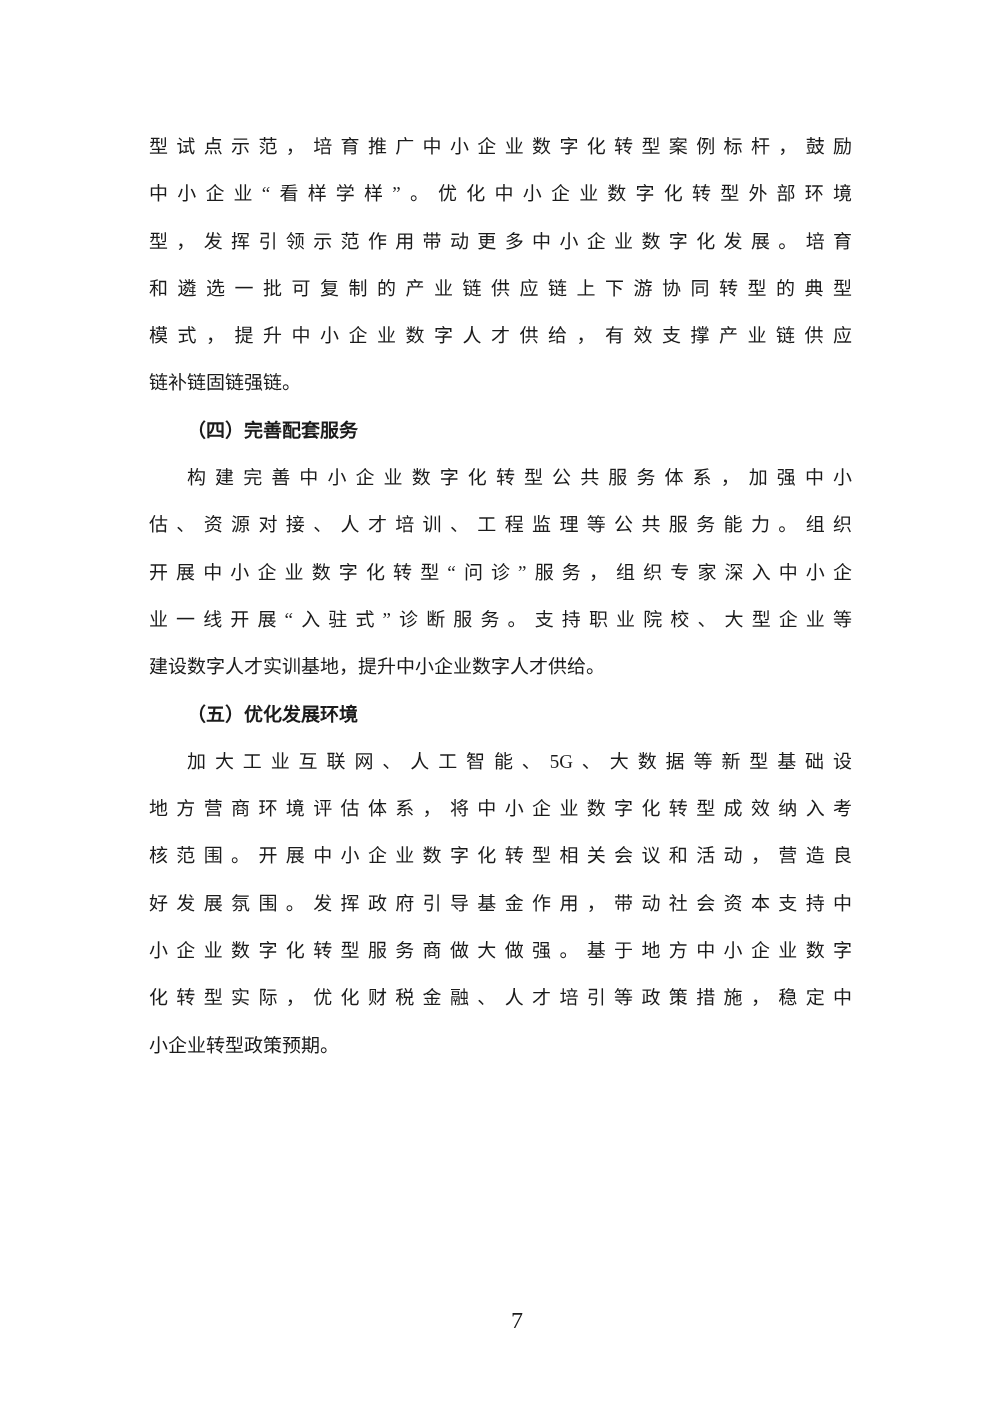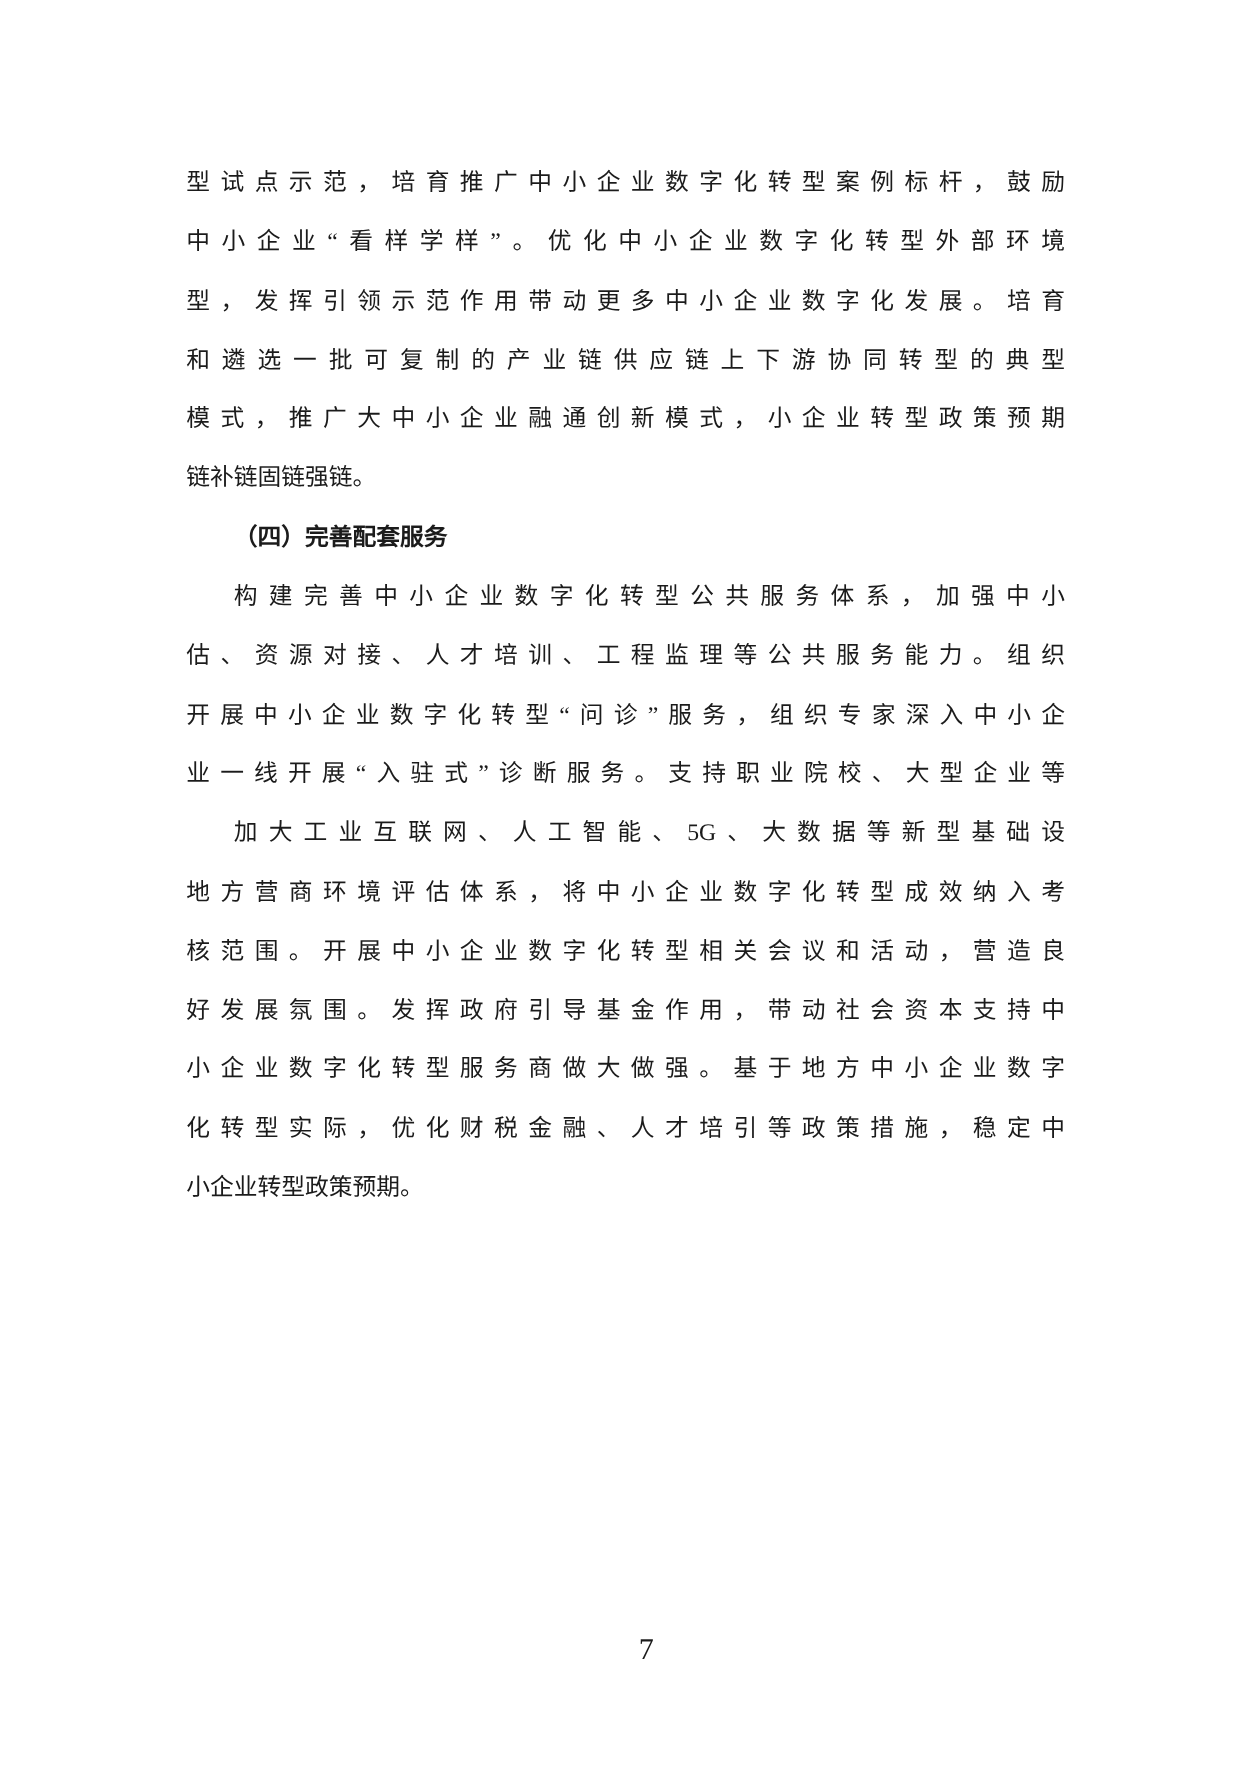--- a/index.html
+++ b/index.html
@@ -69,30 +69,32 @@
 </head>
 <body>
 
 <div class="page">
   <div class="text-block">
 
     <p class="line fill">型试点示范，培育推广中小企业数字化转型案例标杆，鼓励</p>
     <p class="line fill">中小企业“看样学样”。优化中小企业数字化转型外部环境</p>
     <p class="line fill">型，发挥引领示范作用带动更多中小企业数字化发展。培育</p>
     <p class="line fill">和遴选一批可复制的产业链供应链上下游协同转型的典型</p>
-    <p class="line fill">模式，推广大中小企业融通创新模式，小企业转型政策预期</p>
+    <p class="line fill">模式，提升中小企业数字人才供给，有效支撑产业链供应</p>
     <p class="line end">链补链固链强链。</p>
 
     <h2 class="line heading">（四）完善配套服务</h2>
 
     <p class="line fill indent">构建完善中小企业数字化转型公共服务体系，加强中小</p>
     <p class="line fill">估、资源对接、人才培训、工程监理等公共服务能力。组织</p>
     <p class="line fill">开展中小企业数字化转型“问诊”服务，组织专家深入中小企</p>
     <p class="line fill">业一线开展“入驻式”诊断服务。支持职业院校、大型企业等</p>
+    <p class="line end">建设数字人才实训基地，提升中小企业数字人才供给。</p>
 
+    <h2 class="line heading">（五）优化发展环境</h2>
 
     <p class="line fill indent">加大工业互联网、人工智能、5G、大数据等新型基础设</p>
     <p class="line fill">地方营商环境评估体系，将中小企业数字化转型成效纳入考</p>
     <p class="line fill">核范围。开展中小企业数字化转型相关会议和活动，营造良</p>
     <p class="line fill">好发展氛围。发挥政府引导基金作用，带动社会资本支持中</p>
     <p class="line fill">小企业数字化转型服务商做大做强。基于地方中小企业数字</p>
     <p class="line fill">化转型实际，优化财税金融、人才培引等政策措施，稳定中</p>
     <p class="line end">小企业转型政策预期。</p>
 
   </div>

